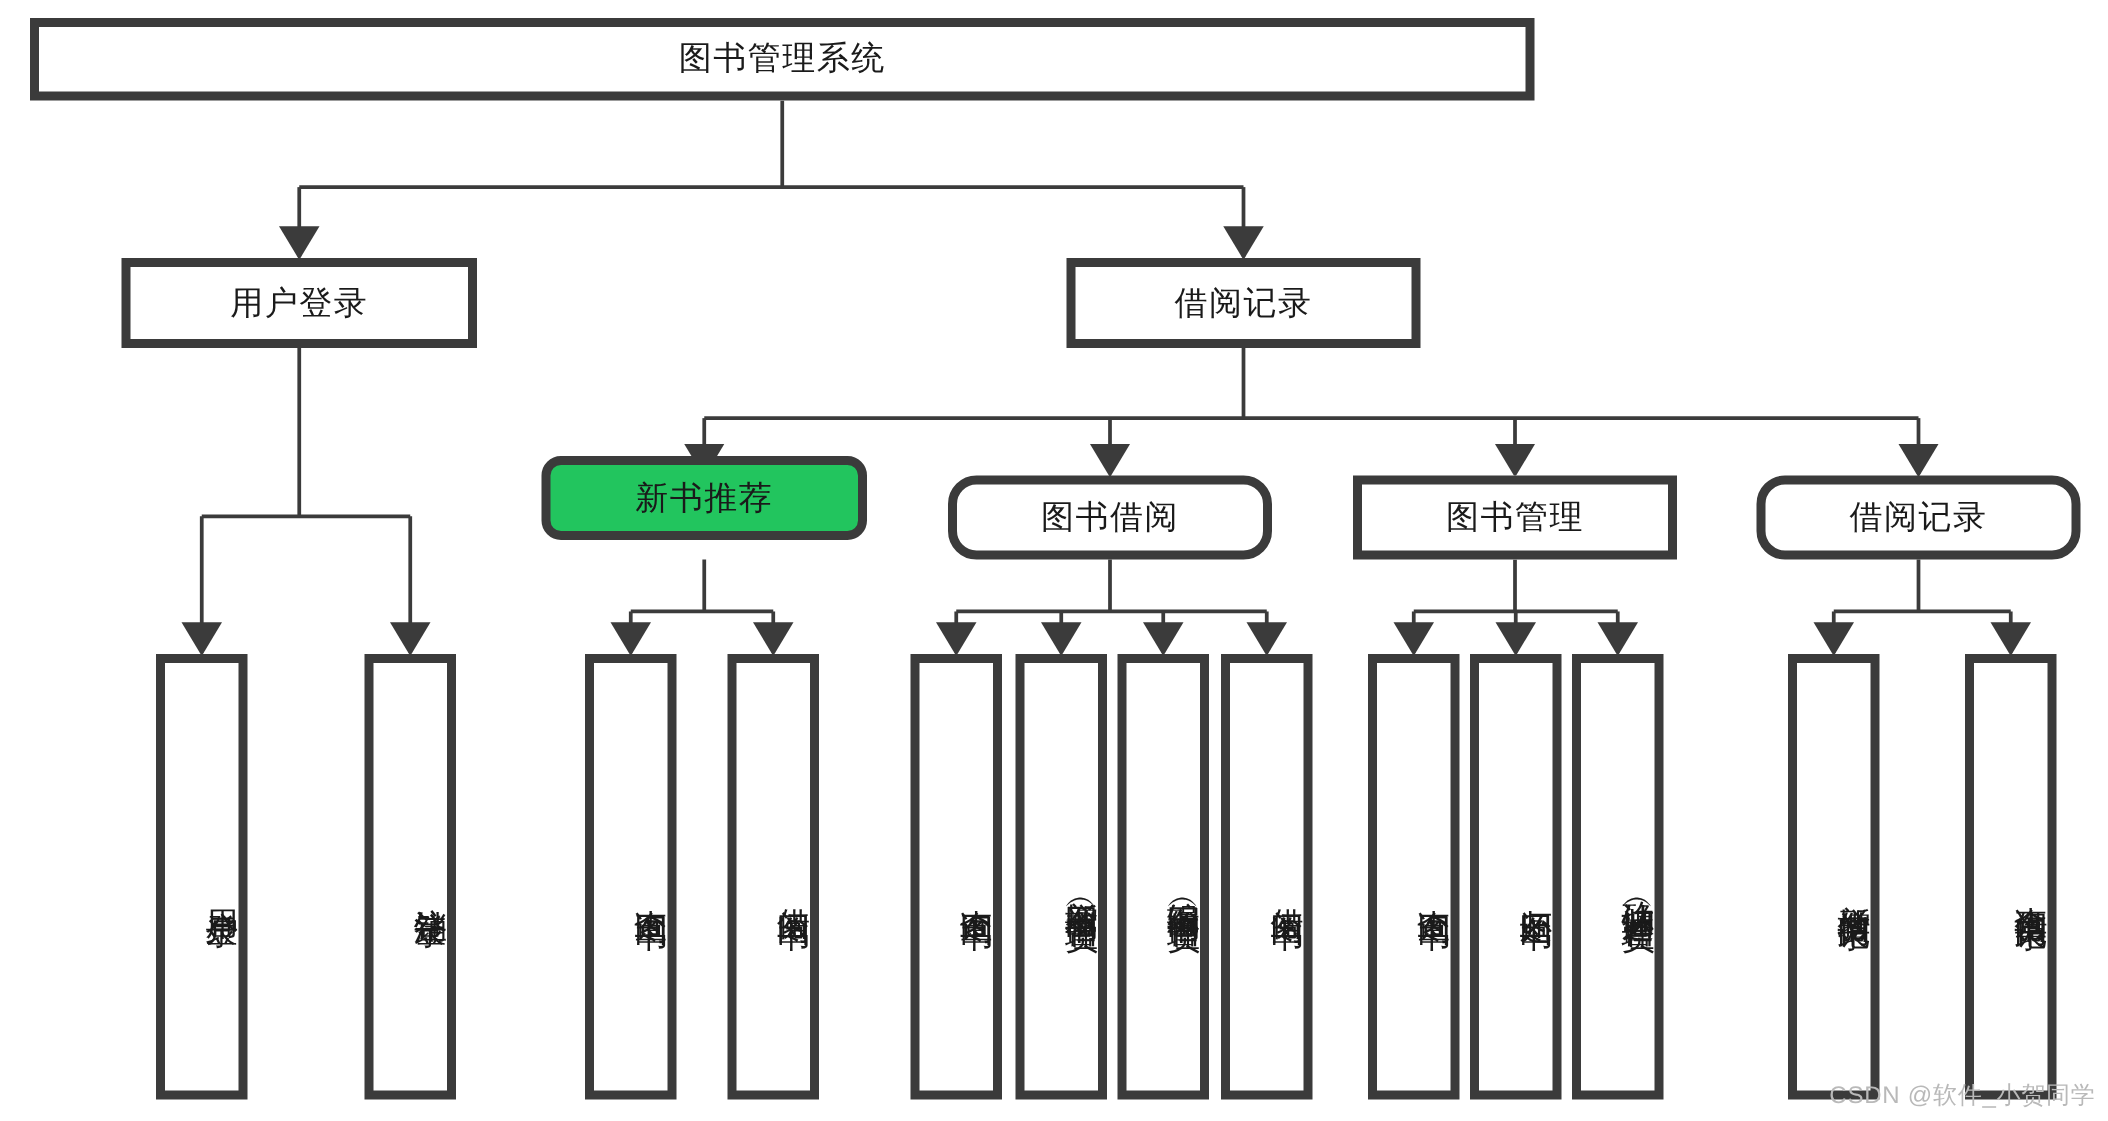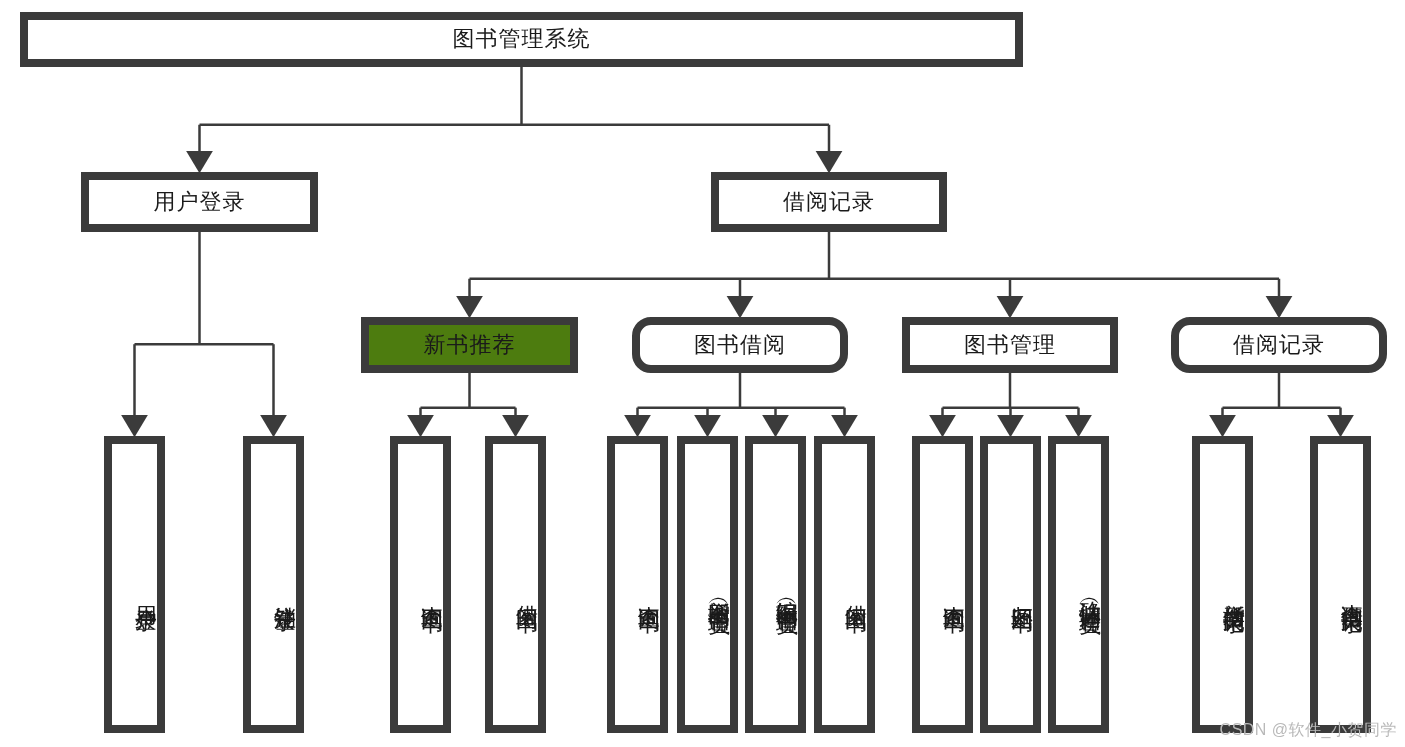--- a/index.html
+++ b/index.html
@@ -22,21 +22,21 @@
     position: absolute;
     left: 0;
     top: 0;
     width: 1405px;
     height: 747px;
     pointer-events: none;
   }
   .node {
     position: absolute;
     box-sizing: border-box;
-    border: 8px solid #0f172a;
+    border: 6px solid #0f172a;
     background: #ffffff;
     display: flex;
     align-items: center;
     justify-content: center;
     color: #1a1a1a;
   }
   .node.horiz {
     font-size: 22px;
     letter-spacing: 1px;
     line-height: 1.2;
@@ -119,21 +119,21 @@
   <div id="nodes-group">
       <div class="node horiz" style="left: 20px; top: 12px; width: 1003px; height: 55px; border-color: rgb(59, 59, 59); background: rgb(255, 255, 255); color: rgb(26, 26, 26);">
         <span class="label">图书管理系统</span>
       </div>
       <div class="node horiz" style="left: 81px; top: 172px; width: 237px; height: 60px; border-color: rgb(59, 59, 59); background: rgb(255, 255, 255); color: rgb(26, 26, 26);">
         <span class="label">用户登录</span>
       </div>
       <div class="node horiz" style="left: 711px; top: 172px; width: 236px; height: 60px; border-color: rgb(59, 59, 59); background: rgb(255, 255, 255); color: rgb(26, 26, 26);">
         <span class="label">借阅记录</span>
       </div>
-      <div class="node horiz" style="left: 361px; top: 317px; width: 217px; height: 56px; border-color: rgb(59, 59, 59); background: #4d7c0f; color: rgb(26, 26, 26);">
+      <div class="node horiz" style="left: 361px; top: 304px; width: 217px; height: 56px; border-color: rgb(59, 59, 59); background: #22c55e; color: rgb(26, 26, 26); border-radius: 13px;">
         <span class="label">新书推荐</span>
       </div>
       <div class="node horiz" style="left: 632px; top: 317px; width: 216px; height: 56px; border-color: rgb(59, 59, 59); background: rgb(255, 255, 255); color: rgb(26, 26, 26); border-radius: 19px;">
         <span class="label">图书借阅</span>
       </div>
       <div class="node horiz" style="left: 902px; top: 317px; width: 216px; height: 56px; border-color: rgb(59, 59, 59); background: rgb(255, 255, 255); color: rgb(26, 26, 26);">
         <span class="label">图书管理</span>
       </div>
       <div class="node horiz" style="left: 1171px; top: 317px; width: 216px; height: 56px; border-color: rgb(59, 59, 59); background: rgb(255, 255, 255); color: rgb(26, 26, 26); border-radius: 19px;">
         <span class="label">借阅记录</span>

